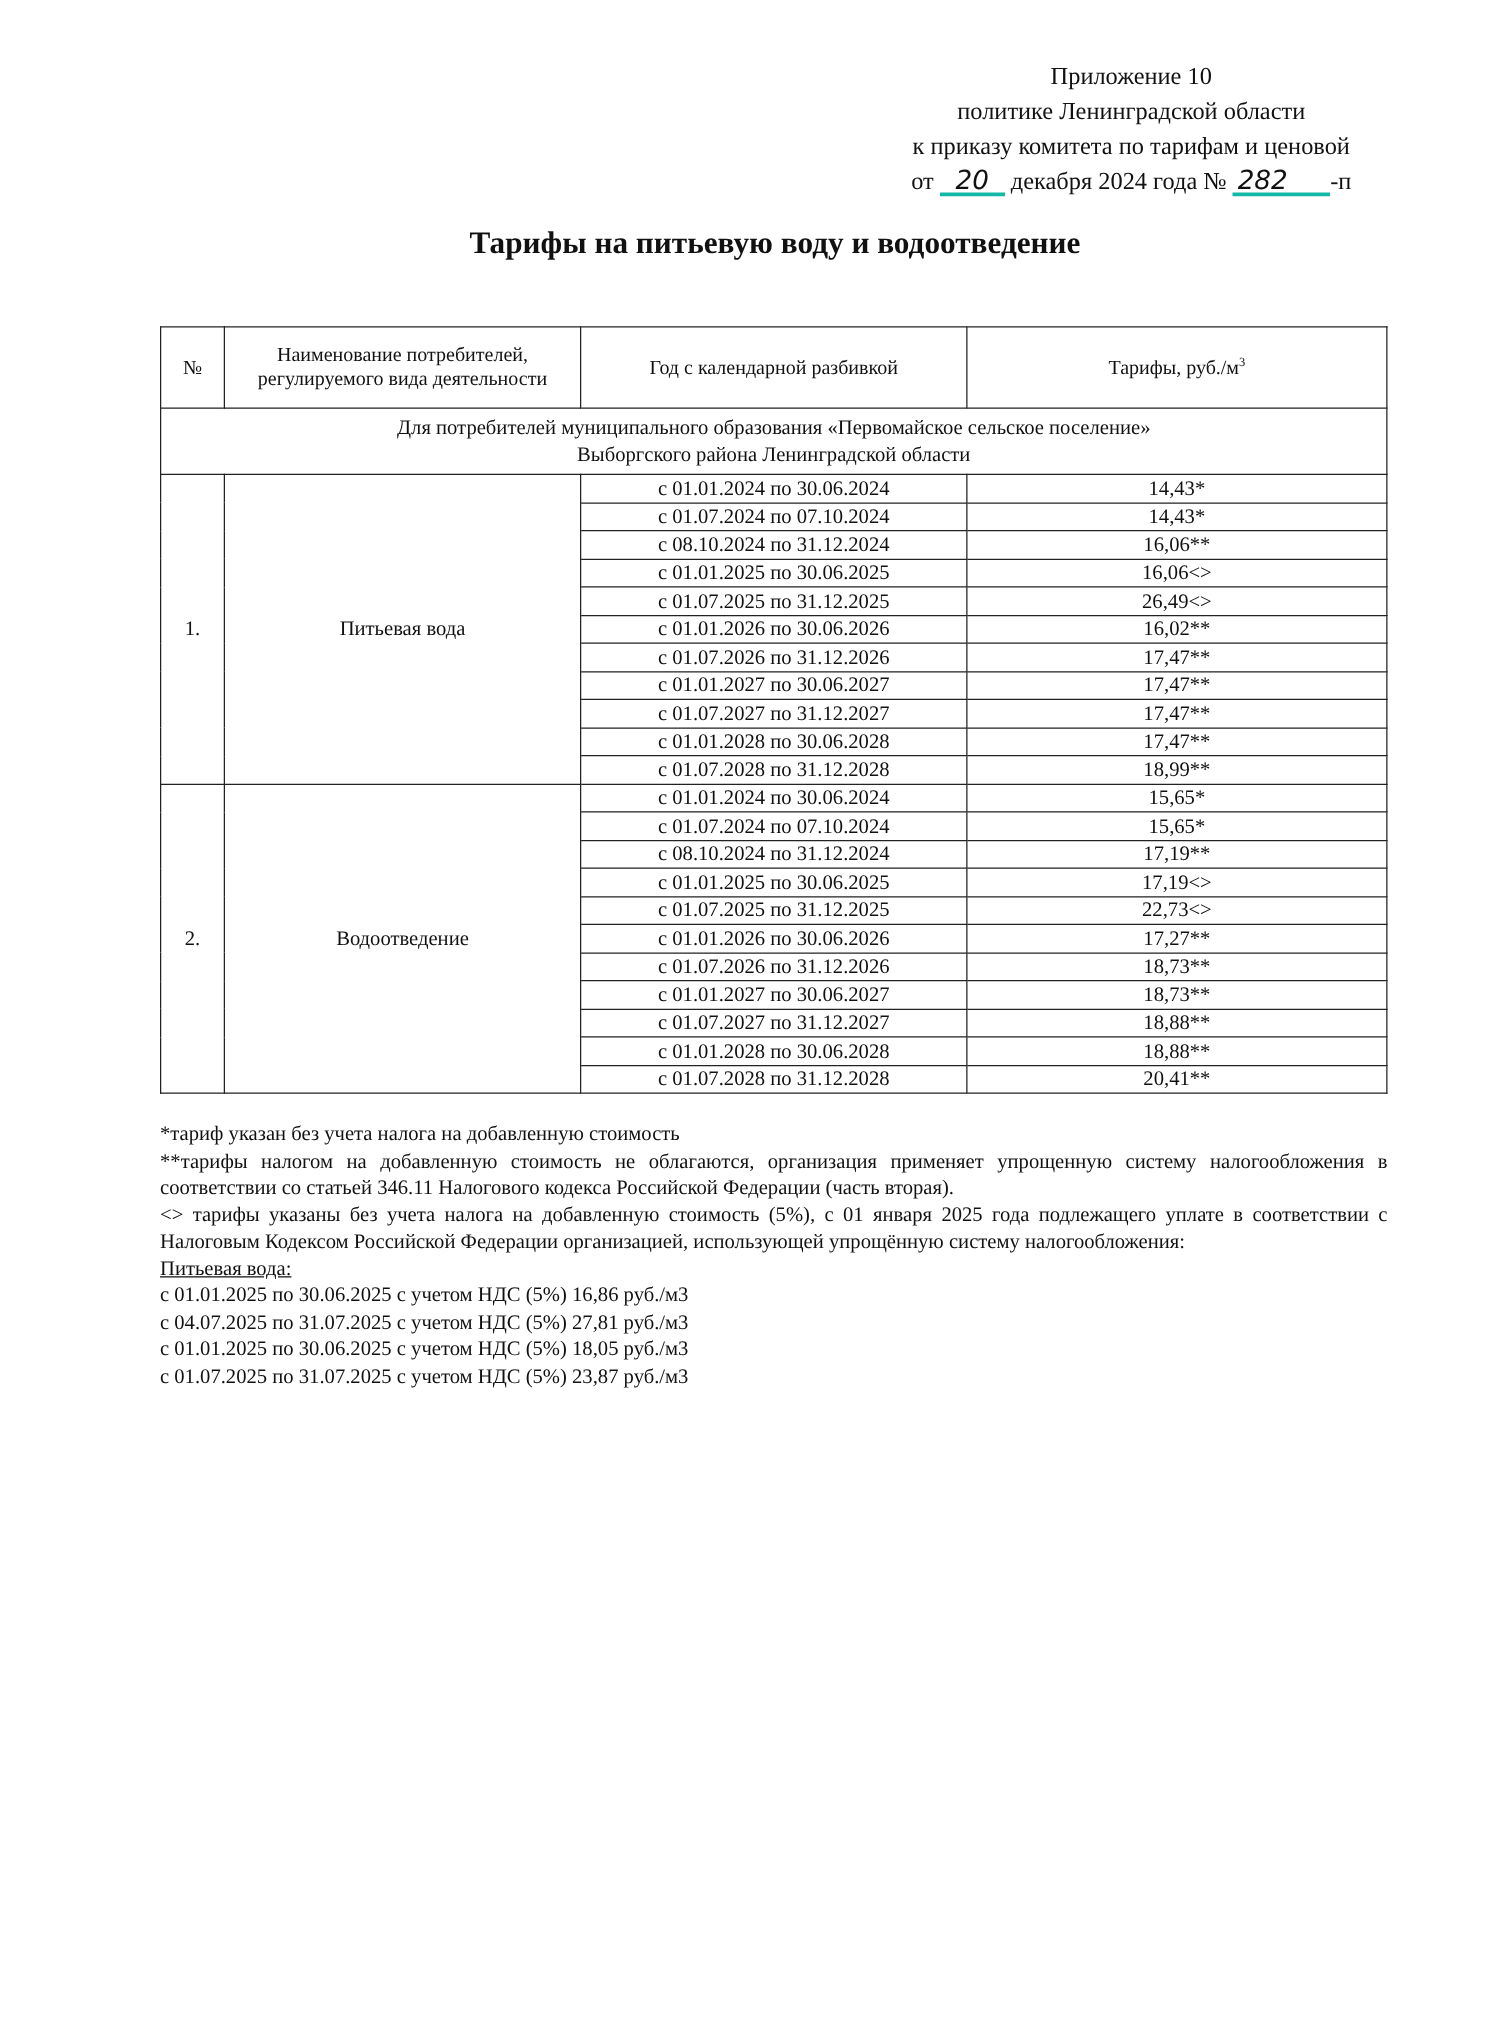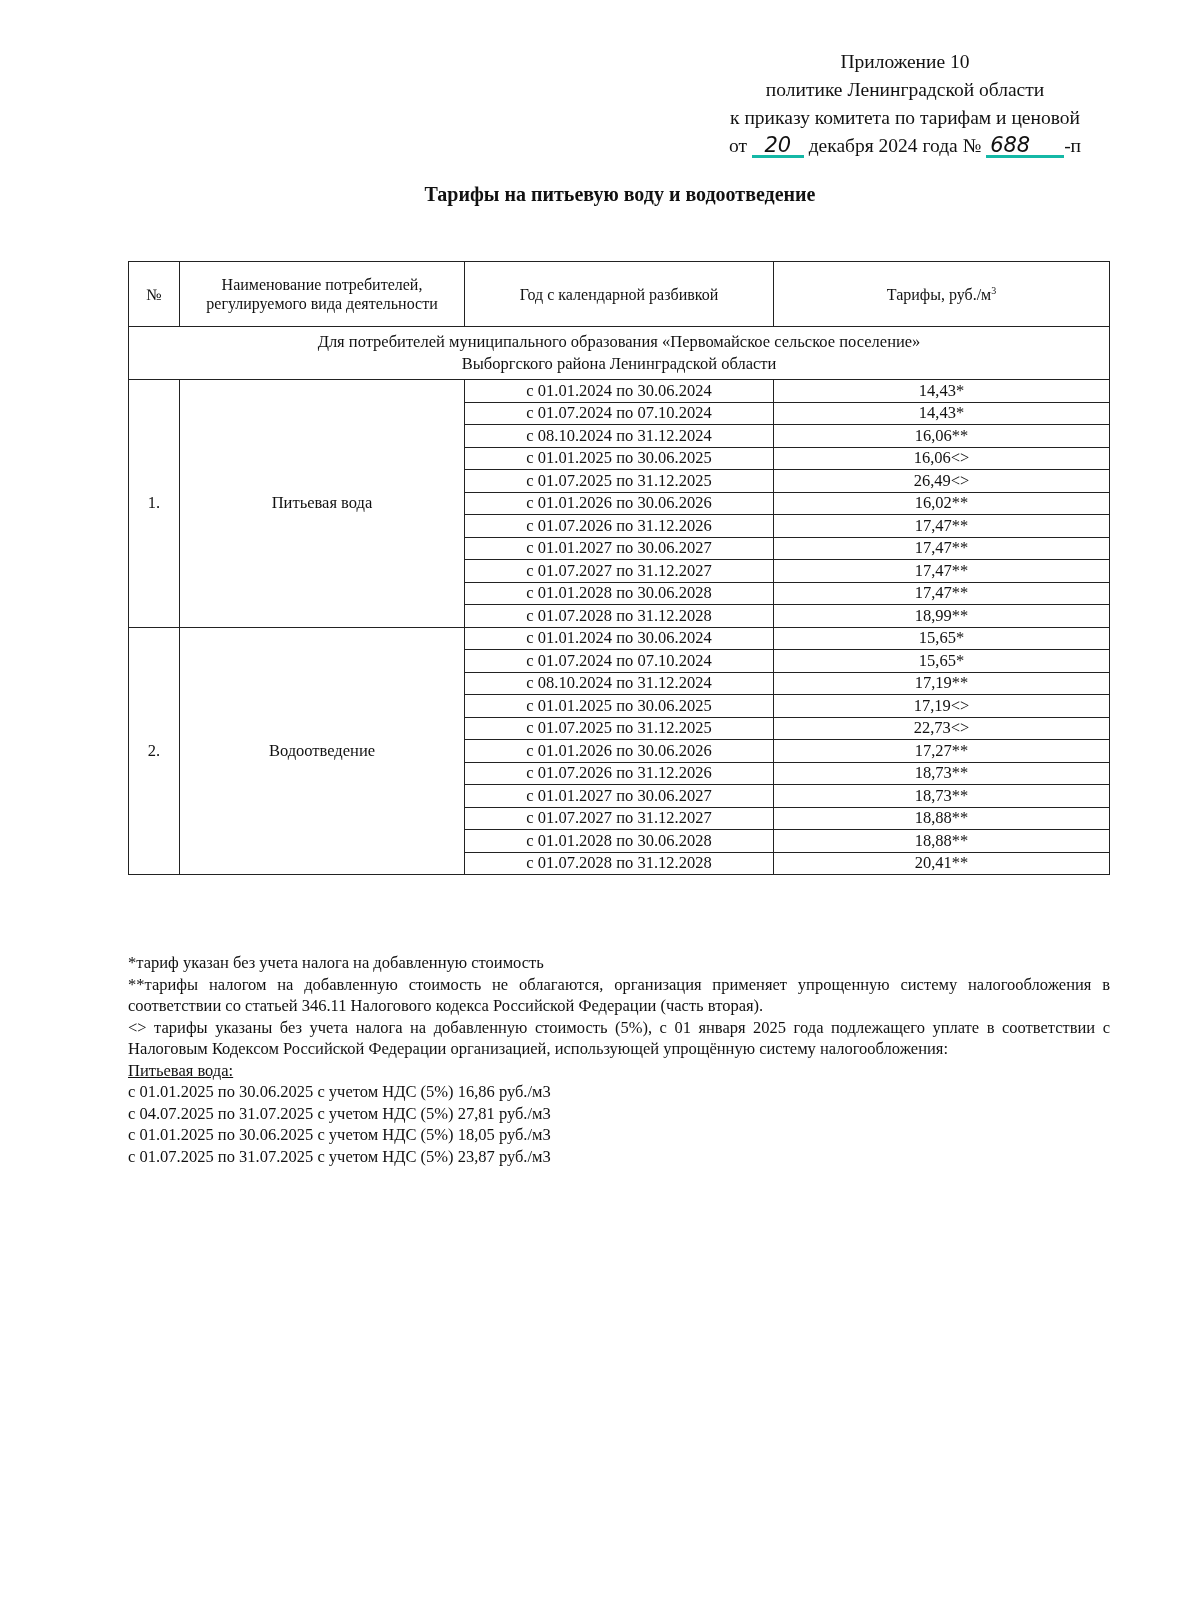--- a/index.html
+++ b/index.html
@@ -13,57 +13,57 @@
   }
   .appendix .hand {
     font-family: "DejaVu Sans", sans-serif; font-style: italic;
     display: inline-block; border-bottom: 3px solid #14b8a6;
     padding: 0 4px; line-height: 20px; font-size: 21px;
   }
   .appendix .hand.date { width: 44px; }
   .appendix .hand.num { width: 70px; text-align: left; }
   .title {
     position: absolute; left: 120px; top: 178px; width: 1000px;
-    text-align: center; font-weight: bold; font-size: 20px; line-height: 33px;
+    text-align: center; font-weight: bold; font-size: 25px; line-height: 33px;
   }
   table.tariffs {
     position: absolute; left: 128px; top: 261px; width: 982px;
     border-collapse: collapse; font-size: 16.5px;
   }
   table.tariffs td, table.tariffs th {
     border: 1.5px solid #222; text-align: center; vertical-align: middle;
     padding: 0 4px; font-weight: normal;
   }
   table.tariffs th { height: 64px; line-height: 19px; font-size: 16px; }
   table.tariffs th.c-num { width: 42px; }
   table.tariffs th.c-name { width: 276px; }
   table.tariffs th.c-period { width: 300px; text-align: center; }
   table.tariffs tr.group td { height: 52px; line-height: 22px; font-size: 16.5px; }
   table.tariffs tr.row td { height: 21.5px; line-height: 20px; }
   table.tariffs td.num, table.tariffs td.name { font-size: 16.5px; }
   .notes {
-    position: absolute; left: 128px; top: 952px; width: 982px;
+    position: absolute; left: 128px; top: 896px; width: 982px;
     font-size: 16.5px; line-height: 21.5px; text-align: justify;
   }
   .notes p { margin: 0; }
   .notes .u { text-decoration: underline; }
   sup { font-size: 10px; line-height: 0; }
 </style>
 </head>
 <body>
 
 <div class="appendix">
   <div>Приложение 10</div>
   <div>политике Ленинградской области</div>
   <div>к приказу комитета по тарифам и ценовой</div>
   <div>
     <span>от</span>
     <span class="hand date">20</span>
     <span>декабря 2024 года №</span>
-    <span class="hand num">688</span><span>-п</span>
+    <span class="hand num">282</span><span>-п</span>
   </div>
 </div>
 
 <div class="title">
   <div>Тарифы на питьевую воду и водоотведение</div>
 </div>
 
 <table class="tariffs">
   <thead>
     <tr>

